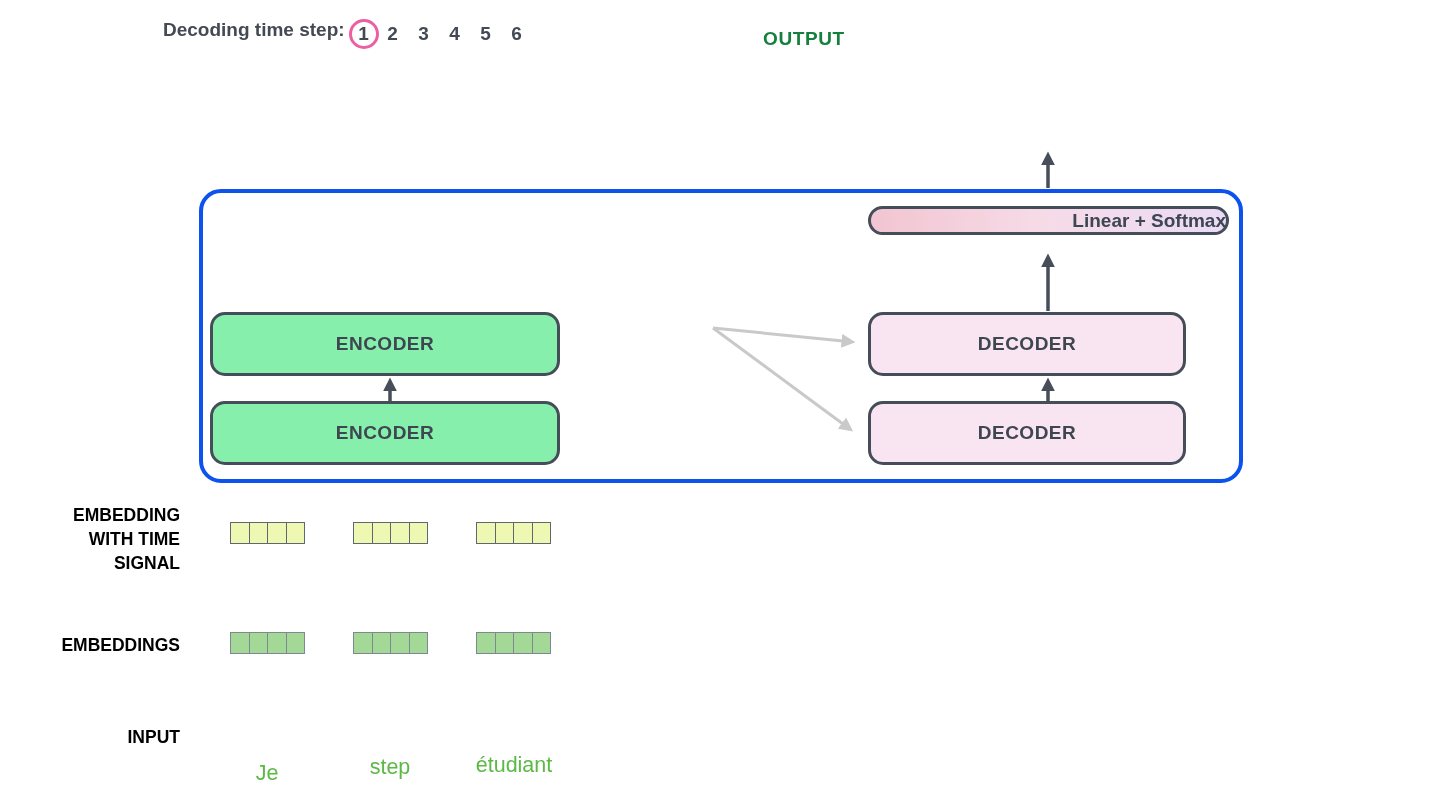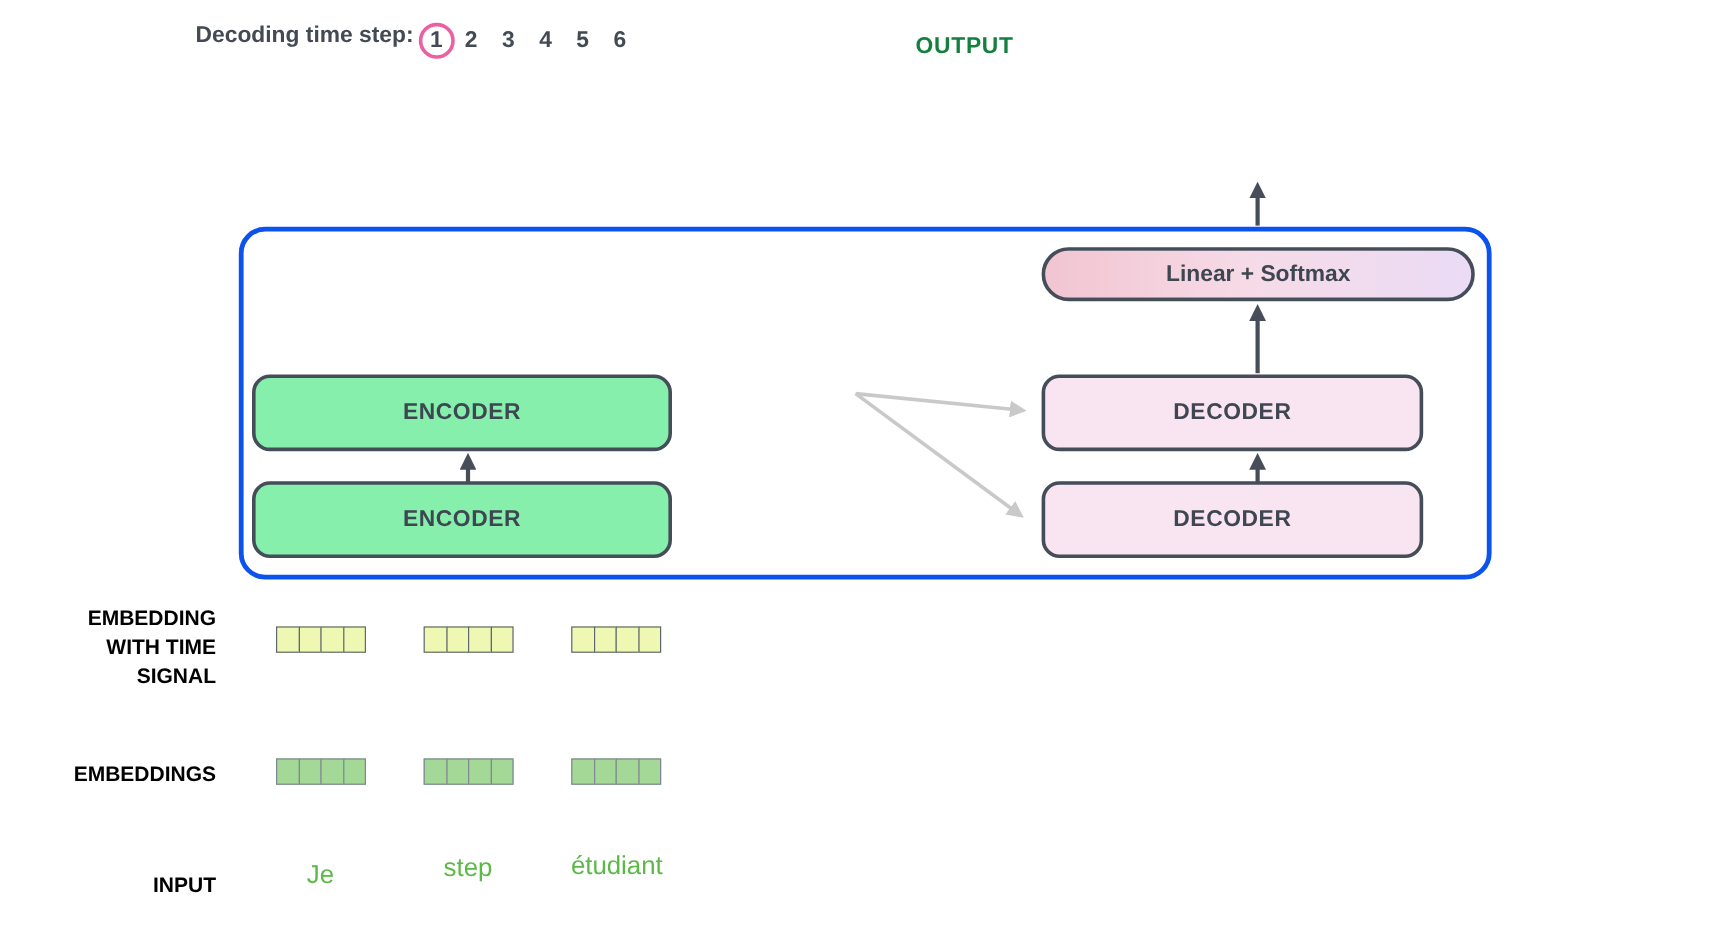--- a/index.html
+++ b/index.html
@@ -40,24 +40,24 @@
     display:flex;align-items:center;justify-content:center;
     font-size:19px;font-weight:600;letter-spacing:.5px;color:#3e4651;
   }
   .encoder{left:210px;width:350px;height:64px;background:#86efac;}
   .encoder.top{top:312px;}
   .encoder.bottom{top:401px;}
   .decoder{left:868px;width:318px;height:64px;background:#f9e4f1;}
   .decoder.top{top:312px;}
   .decoder.bottom{top:401px;}
   .linear-softmax{
-    left:868px;top:206px;width:361px;height:45px;
+    left:868px;top:206px;width:361px;height:29px;
     position:absolute;box-sizing:border-box;
     border:3px solid #454d59;border-radius:23px;
-    display:flex;align-items:center;justify-content:center;
+    display:flex;align-items:center;justify-content:flex-end;
     font-size:19px;font-weight:600;color:#3e4651;
     background:linear-gradient(90deg,#f1c5d1 0%,#f6dbe7 48%,#ebdbf6 100%);
   }
   
   .arrows{position:absolute;left:0;top:0;width:1438px;height:790px;pointer-events:none;}
   
   .cell-group{position:absolute;width:75px;height:22px;display:flex;}
   .cell-group .cell{flex:1;box-sizing:border-box;}
   .cell-group .cell + .cell{margin-left:-1px;}
   .time-cells .cell{background:#eff8b3;border:1.5px solid #5f6771;}
@@ -68,21 +68,21 @@
   .side-label{
     position:absolute;left:0;width:180px;text-align:right;
     font-size:17.5px;font-weight:600;color:#000000;line-height:24px;
   }
   .lbl-time{top:503px;}
   .lbl-emb{top:633px;}
   .lbl-input{top:725px;}
   
   .token{
     position:absolute;transform:translateX(-50%);
-    font-size:21.5px;font-weight:400;color:#5bb945;white-space:nowrap;
+    font-size:21.5px;font-weight:400;color:#5bb945;white-space:nowrap;margin-top:44px;
   }
   .token-0{left:267px;top:717px;}
   .token-1{left:390px;top:711px;}
   .token-2{left:514px;top:709px;}
 </style>
 </head>
 <body>
 
 <div class="decoding-row">
   <span class="decoding-label">Decoding time step:</span>

